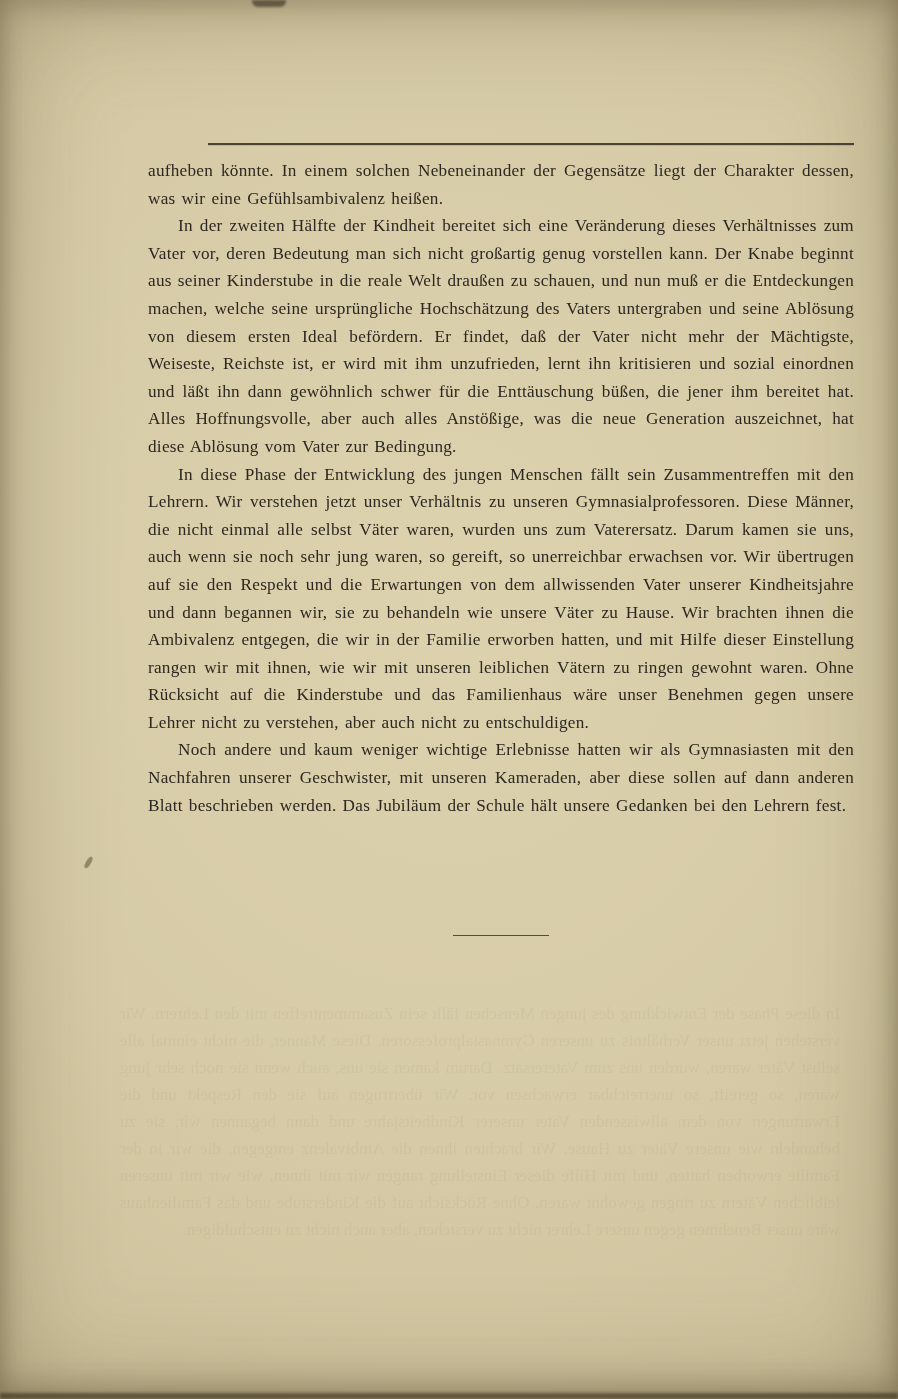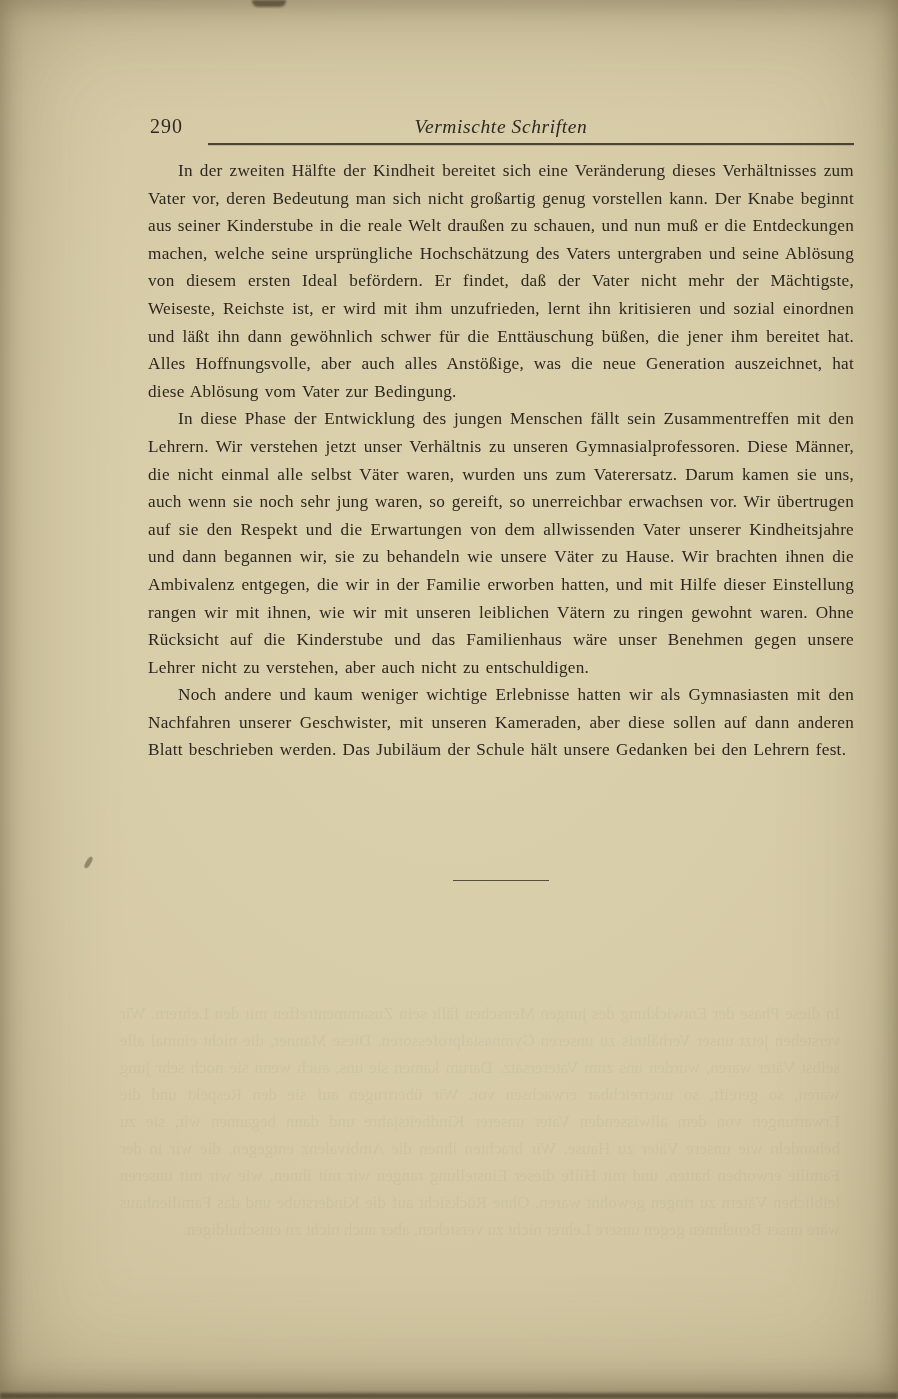--- a/index.html
+++ b/index.html
@@ -131,27 +131,24 @@
 </style>
 </head>
 <body>
 
 <div class="page">
 
   <div class="speck-top"></div>
   <div class="bottom-edge"></div>
   <div class="margin-mark"></div>
 
-  <div class="header-row">
-    <span class="page-number">290</span>
-    <span class="running-title">Vermischte Schriften</span>
-  </div>
   <div class="header-rule"></div>
 
   <div class="text-block">
+    <p class="continuation">aufheben könnte. In einem solchen Nebeneinander der Gegensätze liegt der Charakter dessen, was wir eine Gefühlsambivalenz heißen.</p>
     <p>In der zweiten Hälfte der Kindheit bereitet sich eine Veränderung dieses Verhältnisses zum Vater vor, deren Bedeutung man sich nicht großartig genug vorstellen kann. Der Knabe beginnt aus seiner Kinderstube in die reale Welt draußen zu schauen, und nun muß er die Entdeckungen machen, welche seine ursprüngliche Hochschätzung des Vaters untergraben und seine Ablösung von diesem ersten Ideal befördern. Er findet, daß der Vater nicht mehr der Mächtigste, Weiseste, Reichste ist, er wird mit ihm unzufrieden, lernt ihn kritisieren und sozial einordnen und läßt ihn dann gewöhnlich schwer für die Enttäuschung büßen, die jener ihm bereitet hat. Alles Hoffnungsvolle, aber auch alles Anstößige, was die neue Generation auszeichnet, hat diese Ablösung vom Vater zur Bedingung.</p>
     <p>In diese Phase der Entwicklung des jungen Menschen fällt sein Zusammentreffen mit den Lehrern. Wir verstehen jetzt unser Verhältnis zu unseren Gymnasialprofessoren. Diese Männer, die nicht einmal alle selbst Väter waren, wurden uns zum Vaterersatz. Darum kamen sie uns, auch wenn sie noch sehr jung waren, so gereift, so unerreichbar erwachsen vor. Wir übertrugen auf sie den Respekt und die Erwartungen von dem allwissenden Vater unserer Kindheitsjahre und dann begannen wir, sie zu behandeln wie unsere Väter zu Hause. Wir brachten ihnen die Ambivalenz entgegen, die wir in der Familie erworben hatten, und mit Hilfe dieser Einstellung rangen wir mit ihnen, wie wir mit unseren leiblichen Vätern zu ringen gewohnt waren. Ohne Rücksicht auf die Kinderstube und das Familienhaus wäre unser Benehmen gegen unsere Lehrer nicht zu verstehen, aber auch nicht zu entschuldigen.</p>
     <p>Noch andere und kaum weniger wichtige Erlebnisse hatten wir als Gymnasiasten mit den Nachfahren unserer Geschwister, mit unseren Kameraden, aber diese sollen auf dann anderen Blatt beschrieben werden. Das Jubiläum der Schule hält unsere Gedanken bei den Lehrern fest.</p>
     <div class="end-rule"></div>
   </div>
 
   <div class="show-through">In diese Phase der Entwicklung des jungen Menschen fällt sein Zusammentreffen mit den Lehrern. Wir verstehen jetzt unser Verhältnis zu unseren Gymnasialprofessoren. Diese Männer, die nicht einmal alle selbst Väter waren, wurden uns zum Vaterersatz. Darum kamen sie uns, auch wenn sie noch sehr jung waren, so gereift, so unerreichbar erwachsen vor. Wir übertrugen auf sie den Respekt und die Erwartungen von dem allwissenden Vater unserer Kindheitsjahre und dann begannen wir, sie zu behandeln wie unsere Väter zu Hause. Wir brachten ihnen die Ambivalenz entgegen, die wir in der Familie erworben hatten, und mit Hilfe dieser Einstellung rangen wir mit ihnen, wie wir mit unseren leiblichen Vätern zu ringen gewohnt waren. Ohne Rücksicht auf die Kinderstube und das Familienhaus wäre unser Benehmen gegen unsere Lehrer nicht zu verstehen, aber auch nicht zu entschuldigen.</div>
 
 </div>
 

